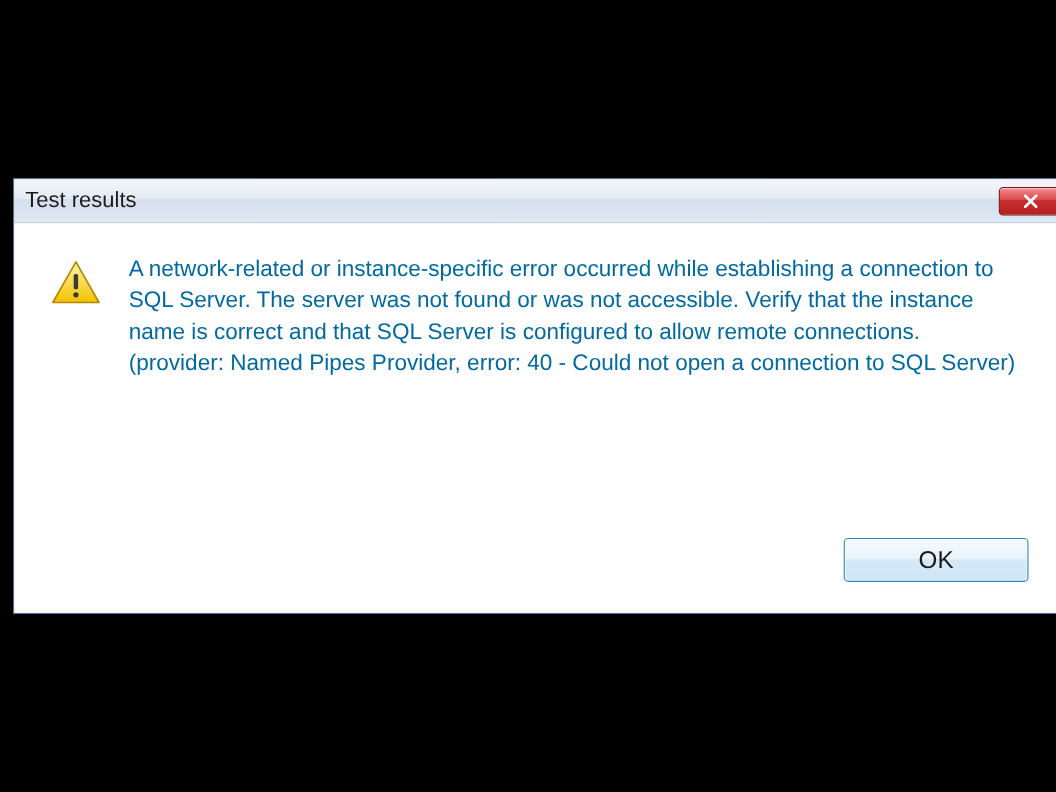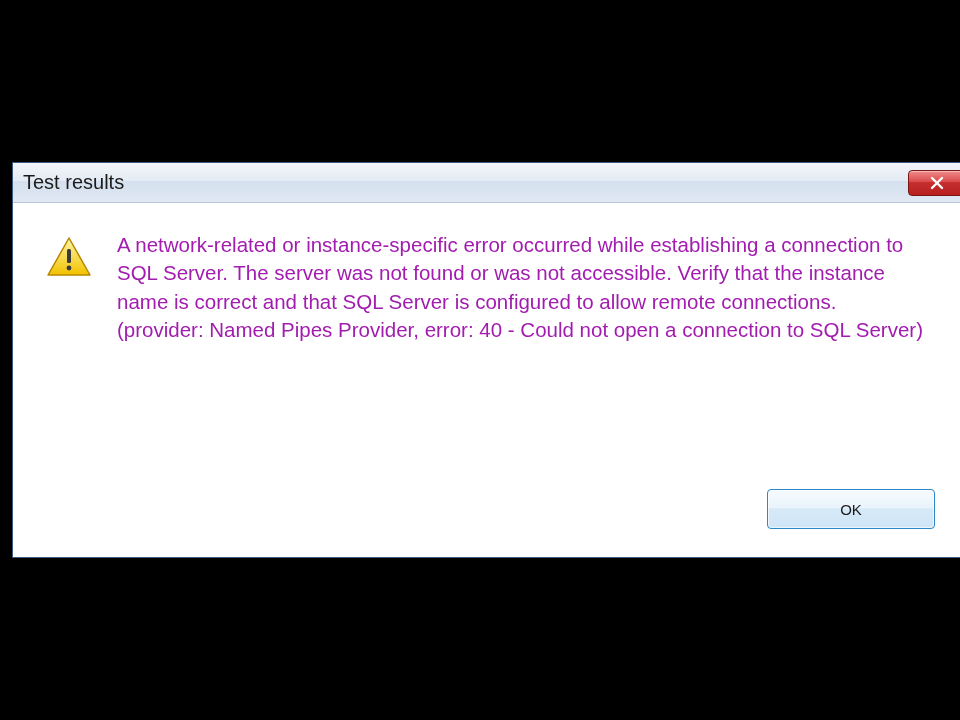--- a/index.html
+++ b/index.html
@@ -65,38 +65,38 @@
       flex-shrink: 0;
       width: 56px;
       display: flex;
       justify-content: center;
       margin-top: 4px;
     }
     .warning-icon svg { display: block; }
     .message-text {
       font-size: 20.5px;
       line-height: 1.38;
-      color: #a21caf;
+      color: #0369a1;
       max-width: 810px;
     }
     .button-row {
       margin-top: auto;
       display: flex;
       justify-content: flex-end;
       padding-top: 20px;
       padding-right: 6px;
       padding-bottom: 8px;
     }
     .ok-button {
       width: 168px;
       height: 40px;
       background: linear-gradient(to bottom, #f7fbff 0%, #e9f3fb 48%, #d6e9f7 49%, #cfe6f7 100%);
       border: 1px solid #2e87c8;
       border-radius: 4px;
-      font-size: 15px;
+      font-size: 22px;
       color: #1b1b1b;
       cursor: pointer;
       box-shadow: inset 0 0 0 1px rgba(255,255,255,0.6);
       font-family: inherit;
     }
   </style>
 </head>
 <body>
 
 <div class="dialog-window">

